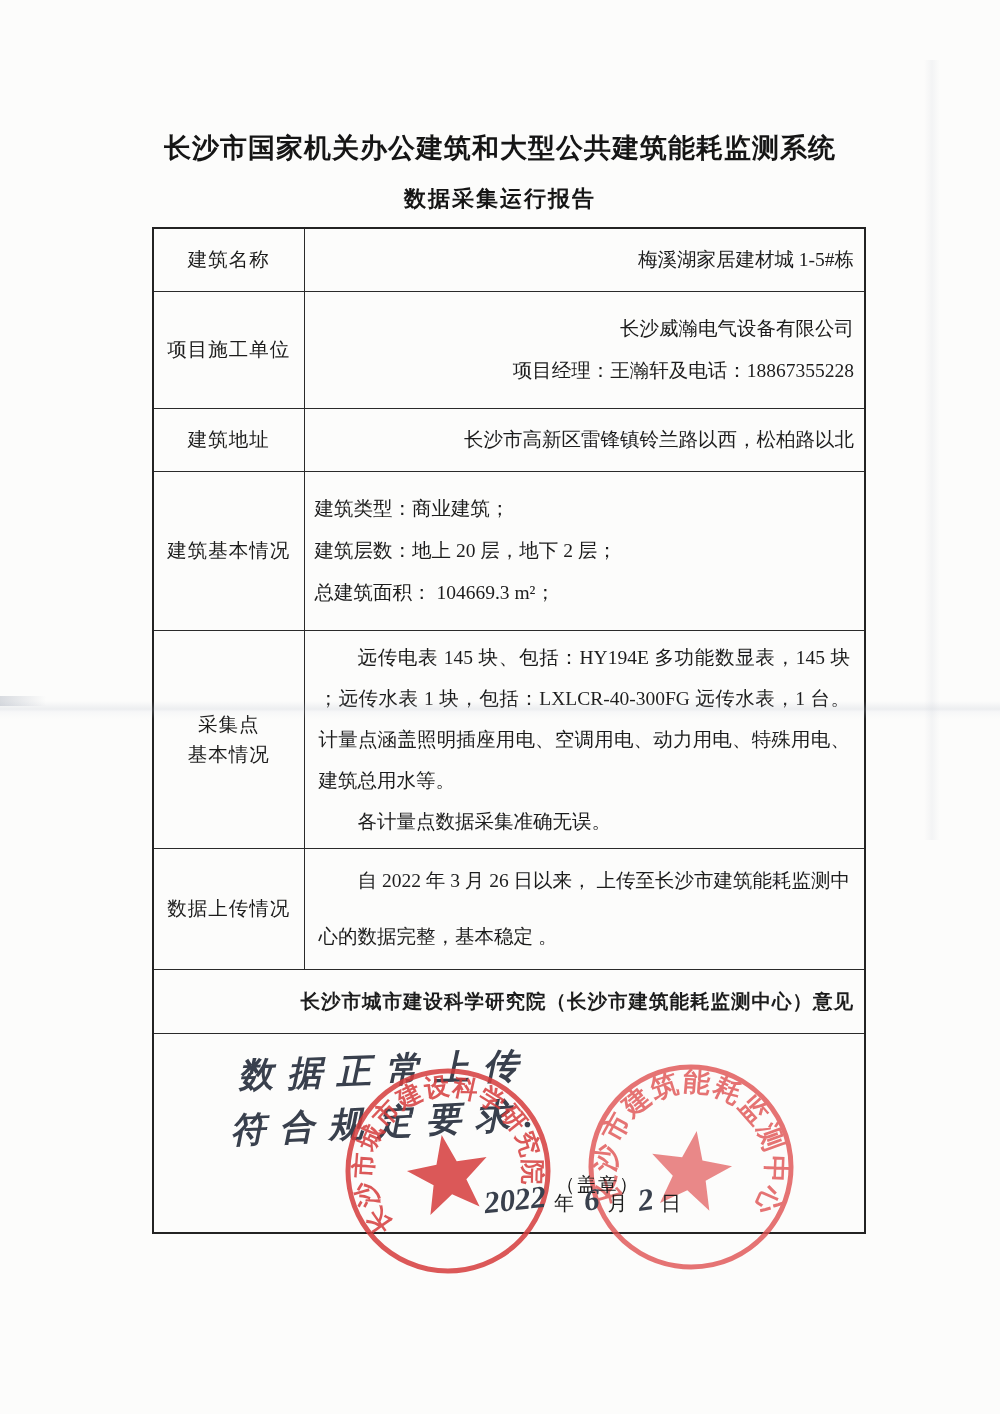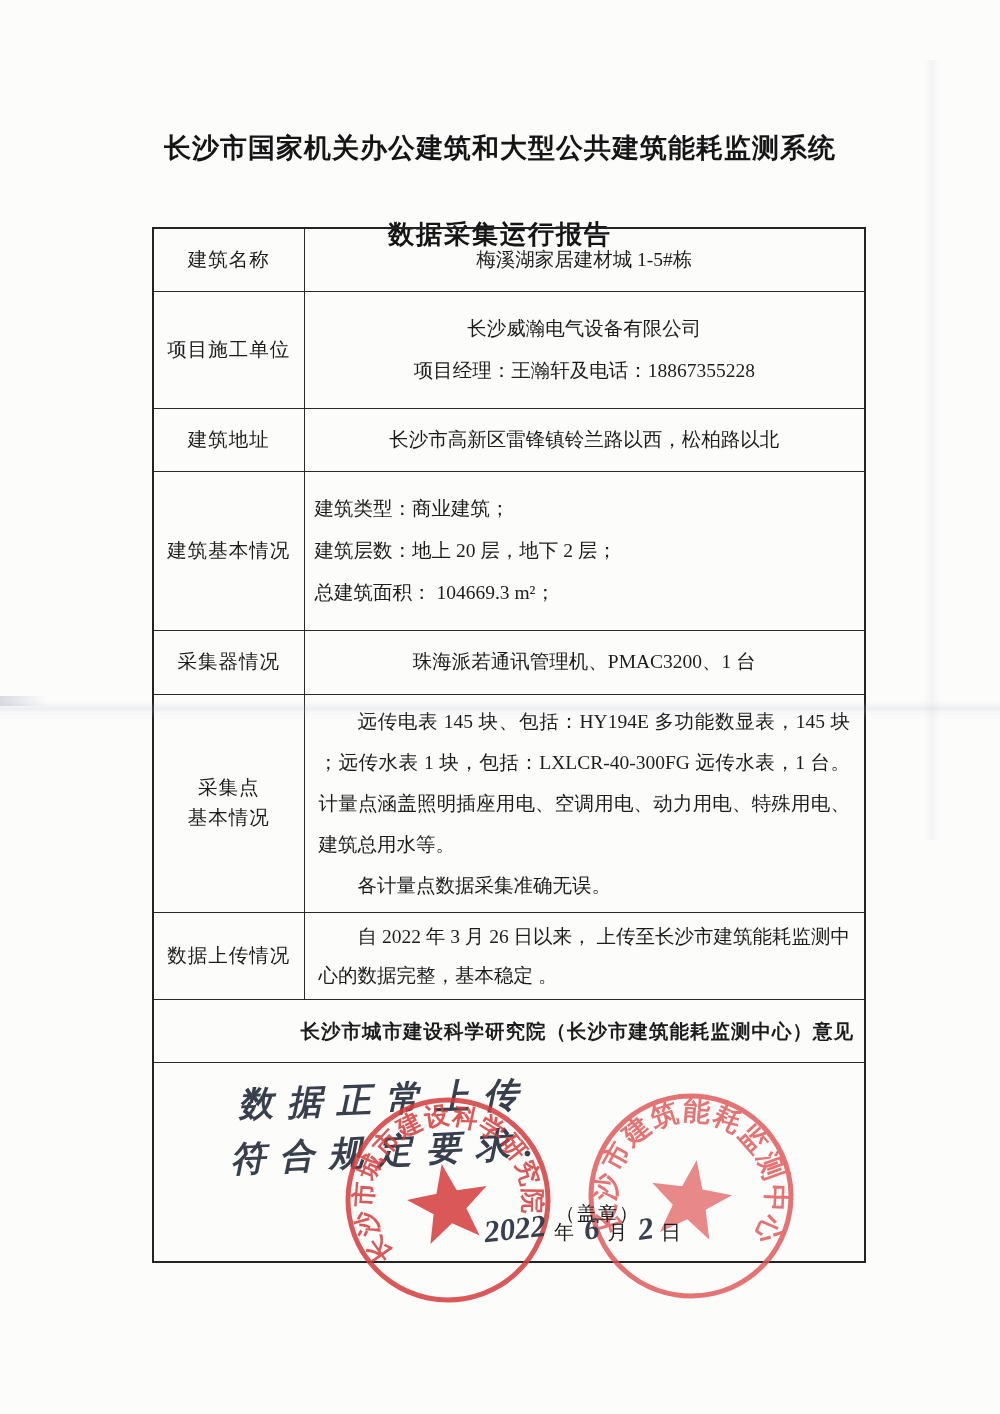--- a/index.html
+++ b/index.html
@@ -8,36 +8,36 @@
     background:#fcfcfb;
     font-family:"Liberation Serif","DejaVu Serif",serif;
     color:#1c1c1c;
   }
   .page-title{
     position:absolute;left:0;width:1000px;text-align:center;
     font-family:Liberation Serif, serif;
     font-weight:700;color:#151515;
   }
   #title1{top:130px;font-size:27px;letter-spacing:1px;}
-  #title2{top:184px;font-size:26px;letter-spacing:2px;margin-top:33px;}
+  #title2{top:184px;font-size:22px;letter-spacing:2px;}
 
   table.report{
     position:absolute;left:152px;top:227px;width:712px;
     border-collapse:collapse;table-layout:fixed;
     background:transparent;
   }
   table.report td{
     border:1.6px solid #2a2a2a;
     font-size:19.5px;line-height:1.55;
     padding:16px 10px;vertical-align:middle;
     color:#1c1c1c;
   }
   table.report{border:2px solid #232323;}
   td.lbl{text-align:center;letter-spacing:1px;}
-  td.ctr{text-align:center;}
+  td.ctr{text-align:right;}
   td.lft{text-align:left;padding-left:12px;}
   .stack div{line-height:42px;}
   .para{margin:0;text-align:justify;text-indent:2em;line-height:41px;}
   .para2{margin:0;text-indent:2em;line-height:41px;}
   td.opinion{
     text-align:right;font-weight:700;font-size:20px;letter-spacing:1px;
     font-family:"Liberation Sans","DejaVu Sans",sans-serif;color:#161616;
   }
   td.stamp-cell{position:relative;padding:0;vertical-align:top;}
 
@@ -111,40 +111,36 @@
 
   <tr style="height:128px">
     <td class="lbl">建筑基本情况</td>
     <td class="lft stack">
       <div>建筑类型：商业建筑；</div>
       <div>建筑层数：地上 20 层，地下 2 层；</div>
       <div>总建筑面积： 104669.3 m²；</div>
     </td>
   </tr>
 
-  <tr style="height:55px">
-    <td class="lbl">采集器情况</td>
-    <td class="ctr">珠海派若通讯管理机、PMAC3200、1 台</td>
-  </tr>
 
   <tr style="height:207px">
     <td class="lbl">
       <div>采集点</div>
       <div>基本情况</div>
     </td>
     <td class="lft" style="padding:6px 14px;">
       <p class="para">远传电表 145 块、包括：HY194E 多功能数显表，145 块 ；远传水表 1 块，包括：LXLCR-40-300FG 远传水表，1 台。计量点涵盖照明插座用电、空调用电、动力用电、特殊用电、建筑总用水等。</p>
       <p class="para2">各计量点数据采集准确无误。</p>
     </td>
   </tr>
 
   <tr style="height:82px">
     <td class="lbl">数据上传情况</td>
     <td class="lft" style="padding:4px 14px;">
-      <p class="para" style="line-height:39px">自 2022 年 3 月 26 日以来， 上传至长沙市建筑能耗监测中心的数据完整，基本稳定 。</p>
+      <p class="para" style="line-height:56px">自 2022 年 3 月 26 日以来， 上传至长沙市建筑能耗监测中心的数据完整，基本稳定 。</p>
     </td>
   </tr>
 
 
   <tr style="height:58px">
     <td class="opinion" colspan="2">长沙市城市建设科学研究院（长沙市建筑能耗监测中心）意见</td>
   </tr>
 
   <tr style="height:200px">
     <td class="stamp-cell" colspan="2">

